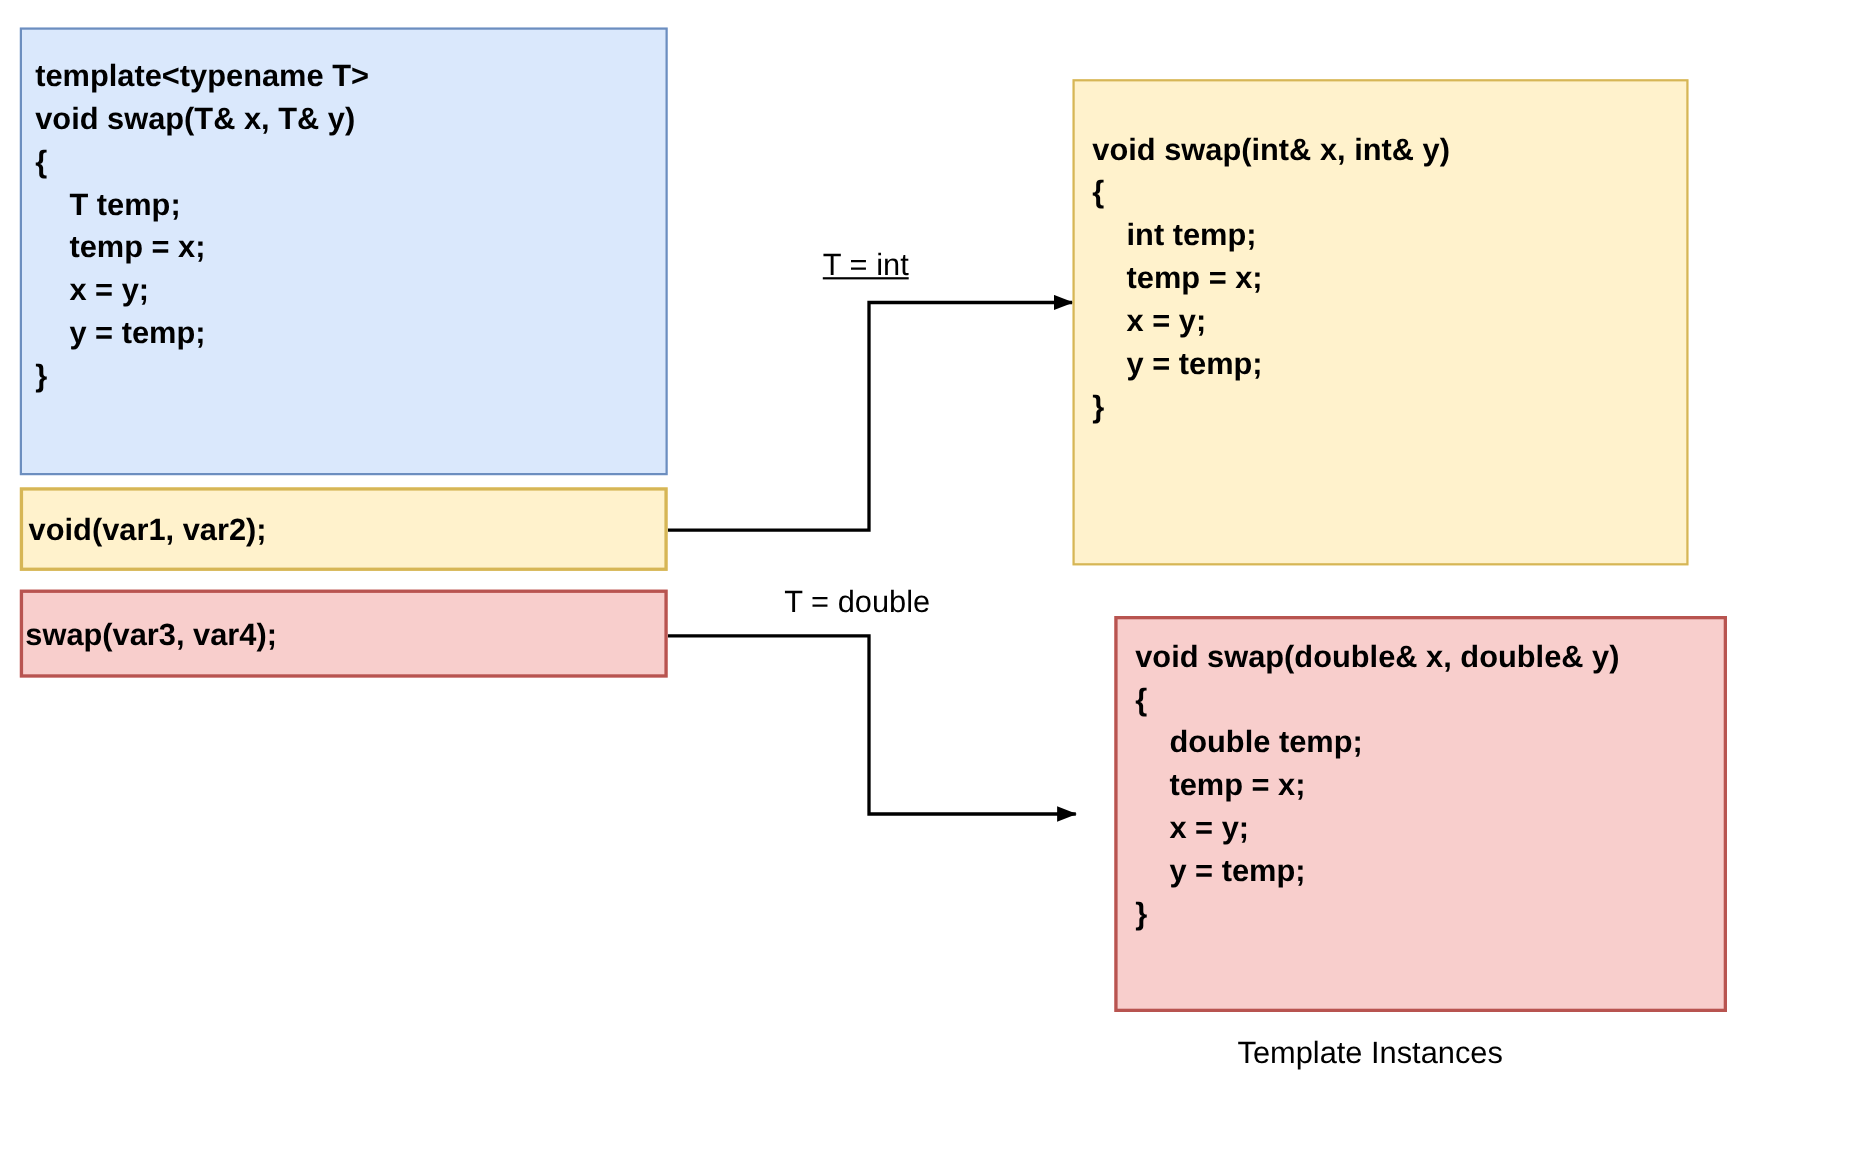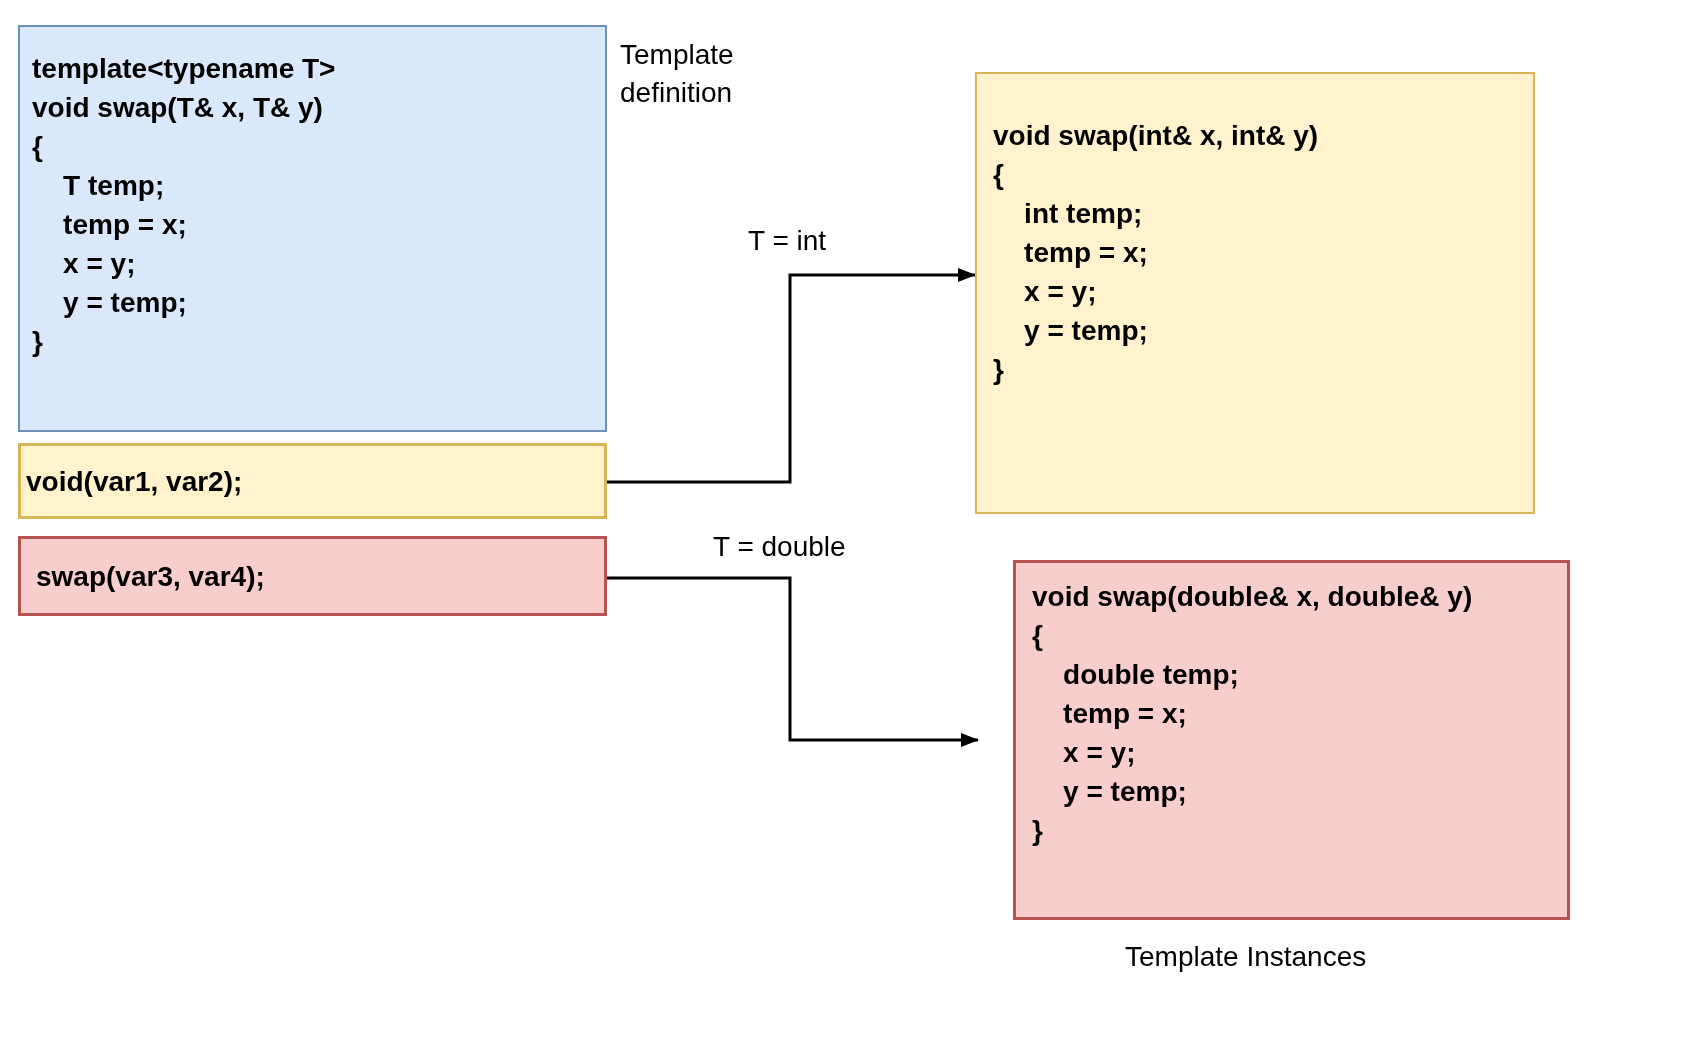--- a/index.html
+++ b/index.html
@@ -58,21 +58,21 @@
     border: 3px solid #d6b656;
     display: flex; align-items: center;
     padding-left: 5px;
   }
   .box-call-double {
     left: 18px; top: 536px;
     width: 589px; height: 80px;
     background: #f8cecc;
     border: 3px solid #b85450;
     display: flex; align-items: center;
-    padding-left: 15px;
+    padding-left: 2px;
   }
 
   
   .box-instance-int {
     left: 975px; top: 72px;
     width: 560px; height: 442px;
     background: #fff2cc;
     border: 2px solid #d6b656;
     padding: 42px 10px 0 16px;
   }
@@ -80,21 +80,21 @@
     left: 978px; top: 560px;
     width: 557px; height: 360px;
     background: #f8cecc;
     border: 3px solid #b85450;
     padding: 14px 10px 0 16px;
     margin-left: 35px;
   }
 
   
   .label-template-definition { left: 620px; top: 36px; width: 160px; }
-  .label-t-int { left: 748px; top: 222px; }
+  .label-t-int { left: 748px; top: 222px; text-decoration: underline; }
   .label-t-double { left: 713px; top: 528px; }
   .label-template-instances { left: 1125px; top: 938px; }
 </style>
 </head>
 <body>
 
 <div class="canvas">
 
   <svg class="arrow-layer" viewBox="0 0 1689 1064" xmlns="http://www.w3.org/2000/svg">
     <defs>
@@ -138,21 +138,20 @@
   <div class="box box-instance-double">
     <div class="code">void swap(double&amp; x, double&amp; y)
 {
     double temp;
     temp = x;
     x = y;
     y = temp;
 }</div>
   </div>
 
-  <div class="label label-template-definition">Template definition</div>
 
   <div class="label label-t-int">T = int</div>
 
   <div class="label label-t-double">T = double</div>
 
   <div class="label label-template-instances">Template Instances</div>
 
 </div>
 
 </body></html>

